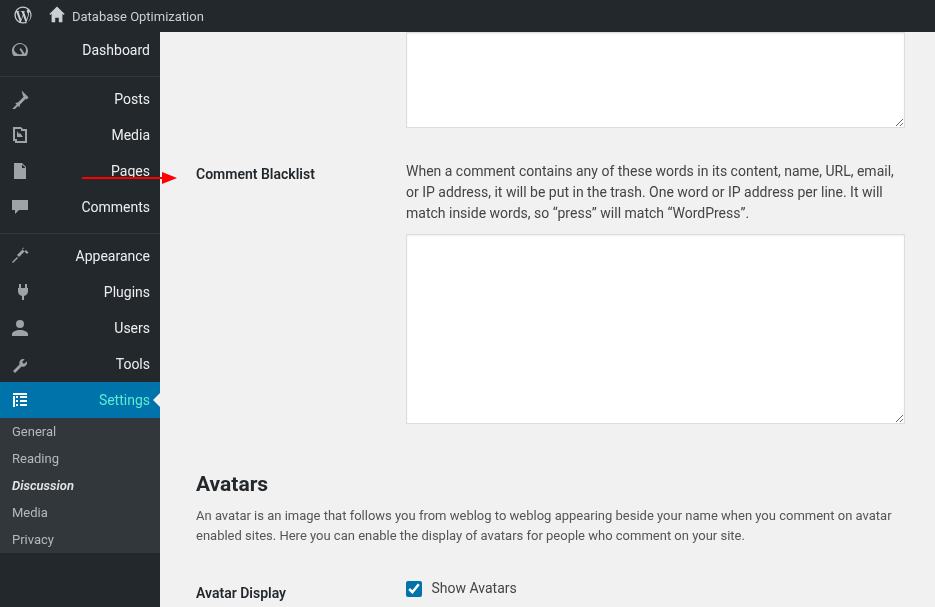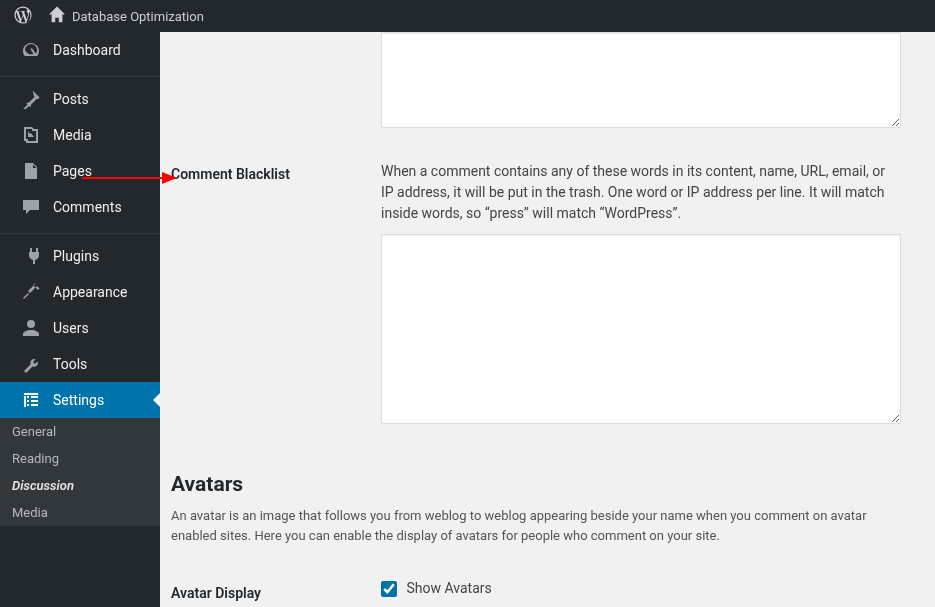--- a/index.html
+++ b/index.html
@@ -42,39 +42,40 @@
     left: 0;
     bottom: 0;
     width: 160px;
     background: #23282d;
     color: #eee;
     overflow: hidden;
   }
   .menu-item {
     display: flex;
     align-items: center;
-    gap: 12px;
-    padding: 8px 21px;
+    gap: 20px;
+    padding: 8px 10px;
     color: #eee;
     font-size: 14px;
     cursor: pointer;
     position: relative;
+    justify-content: space-between;
   }
   .menu-item .icon {
     width: 20px;
     height: 20px;
     display: flex;
     align-items: center;
     justify-content: center;
     flex: 0 0 20px;
   }
   .menu-item .icon svg { fill: #9ea3a8; width: 20px; height: 20px; }
   .menu-item.current {
     background: #0073aa;
-    color: #ffffff;
+    color: #5eead4;
     font-weight: 400;
   }
   .menu-item.current .icon svg { fill: #fff; }
   .menu-item.current::after {
     content: "";
     position: absolute;
     right: -1px;
     top: 50%;
     margin-top: -8px;
     border: 8px solid transparent;
@@ -101,21 +102,21 @@
   }
 
   
   .content {
     position: absolute;
     top: 32px;
     left: 160px;
     right: 0;
     bottom: 0;
     background: #f1f1f1;
-    padding: 0 20px 20px 11px;
+    padding: 0 20px 20px 36px;
   }
   .form-table {
     width: 100%;
     border-collapse: collapse;
   }
   .form-table th {
     text-align: left;
     vertical-align: top;
     width: 200px;
     padding: 20px 10px 20px 0;
@@ -247,32 +248,32 @@
         </svg>
     </span>
     <span>Comments</span>
   </div>
 
   <div class="menu-separator"></div>
 
   <div class="menu-item">
     <span class="icon">
       <svg viewBox="0 0 20 20">
+          <path d="M3 17l5-5-1-1-5 5zM16 4l-2-2-7 7 2 2zM13.5 1.5L18.5 6.5 17 8l-5-5z"></path>
+        </svg>
+    </span>
+    <span>Appearance</span>
+  </div>
+  <div class="menu-item">
+    <span class="icon">
+      <svg viewBox="0 0 20 20">
           <path d="M13 2v4h2V2h2v4h1v3a5 5 0 0 1-4 4.9V18h-2v-4.1A5 5 0 0 1 8 9V6h1V2h2v4h2V2z"></path>
         </svg>
     </span>
     <span>Plugins</span>
-  </div>
-  <div class="menu-item">
-    <span class="icon">
-      <svg viewBox="0 0 20 20">
-          <path d="M3 17l5-5-1-1-5 5zM16 4l-2-2-7 7 2 2zM13.5 1.5L18.5 6.5 17 8l-5-5z"></path>
-        </svg>
-    </span>
-    <span>Appearance</span>
   </div>
   <div class="menu-item">
     <span class="icon">
       <svg viewBox="0 0 20 20">
           <path d="M10 10a4 4 0 1 0-4-4 4 4 0 0 0 4 4zm0 2c-4 0-8 2-8 4v2h16v-2c0-2-4-4-8-4z"></path>
         </svg>
     </span>
     <span>Users</span>
   </div>
   <div class="menu-item">
@@ -290,20 +291,21 @@
         </svg>
     </span>
     <span>Settings</span>
   </div>
 
   <div class="submenu">
     <div class="sub-item">General</div>
     <div class="sub-item">Reading</div>
     <div class="sub-item current">Discussion</div>
     <div class="sub-item">Media</div>
+    <div class="sub-item">Privacy</div>
   </div>
 </div>
 
 <div class="content">
   <table class="form-table">
     <tbody>
         <tr>
       <th style="padding-top:0"></th>
       <td style="padding-top:0">
         <textarea class="large-text" style="height: 96px;"></textarea>

